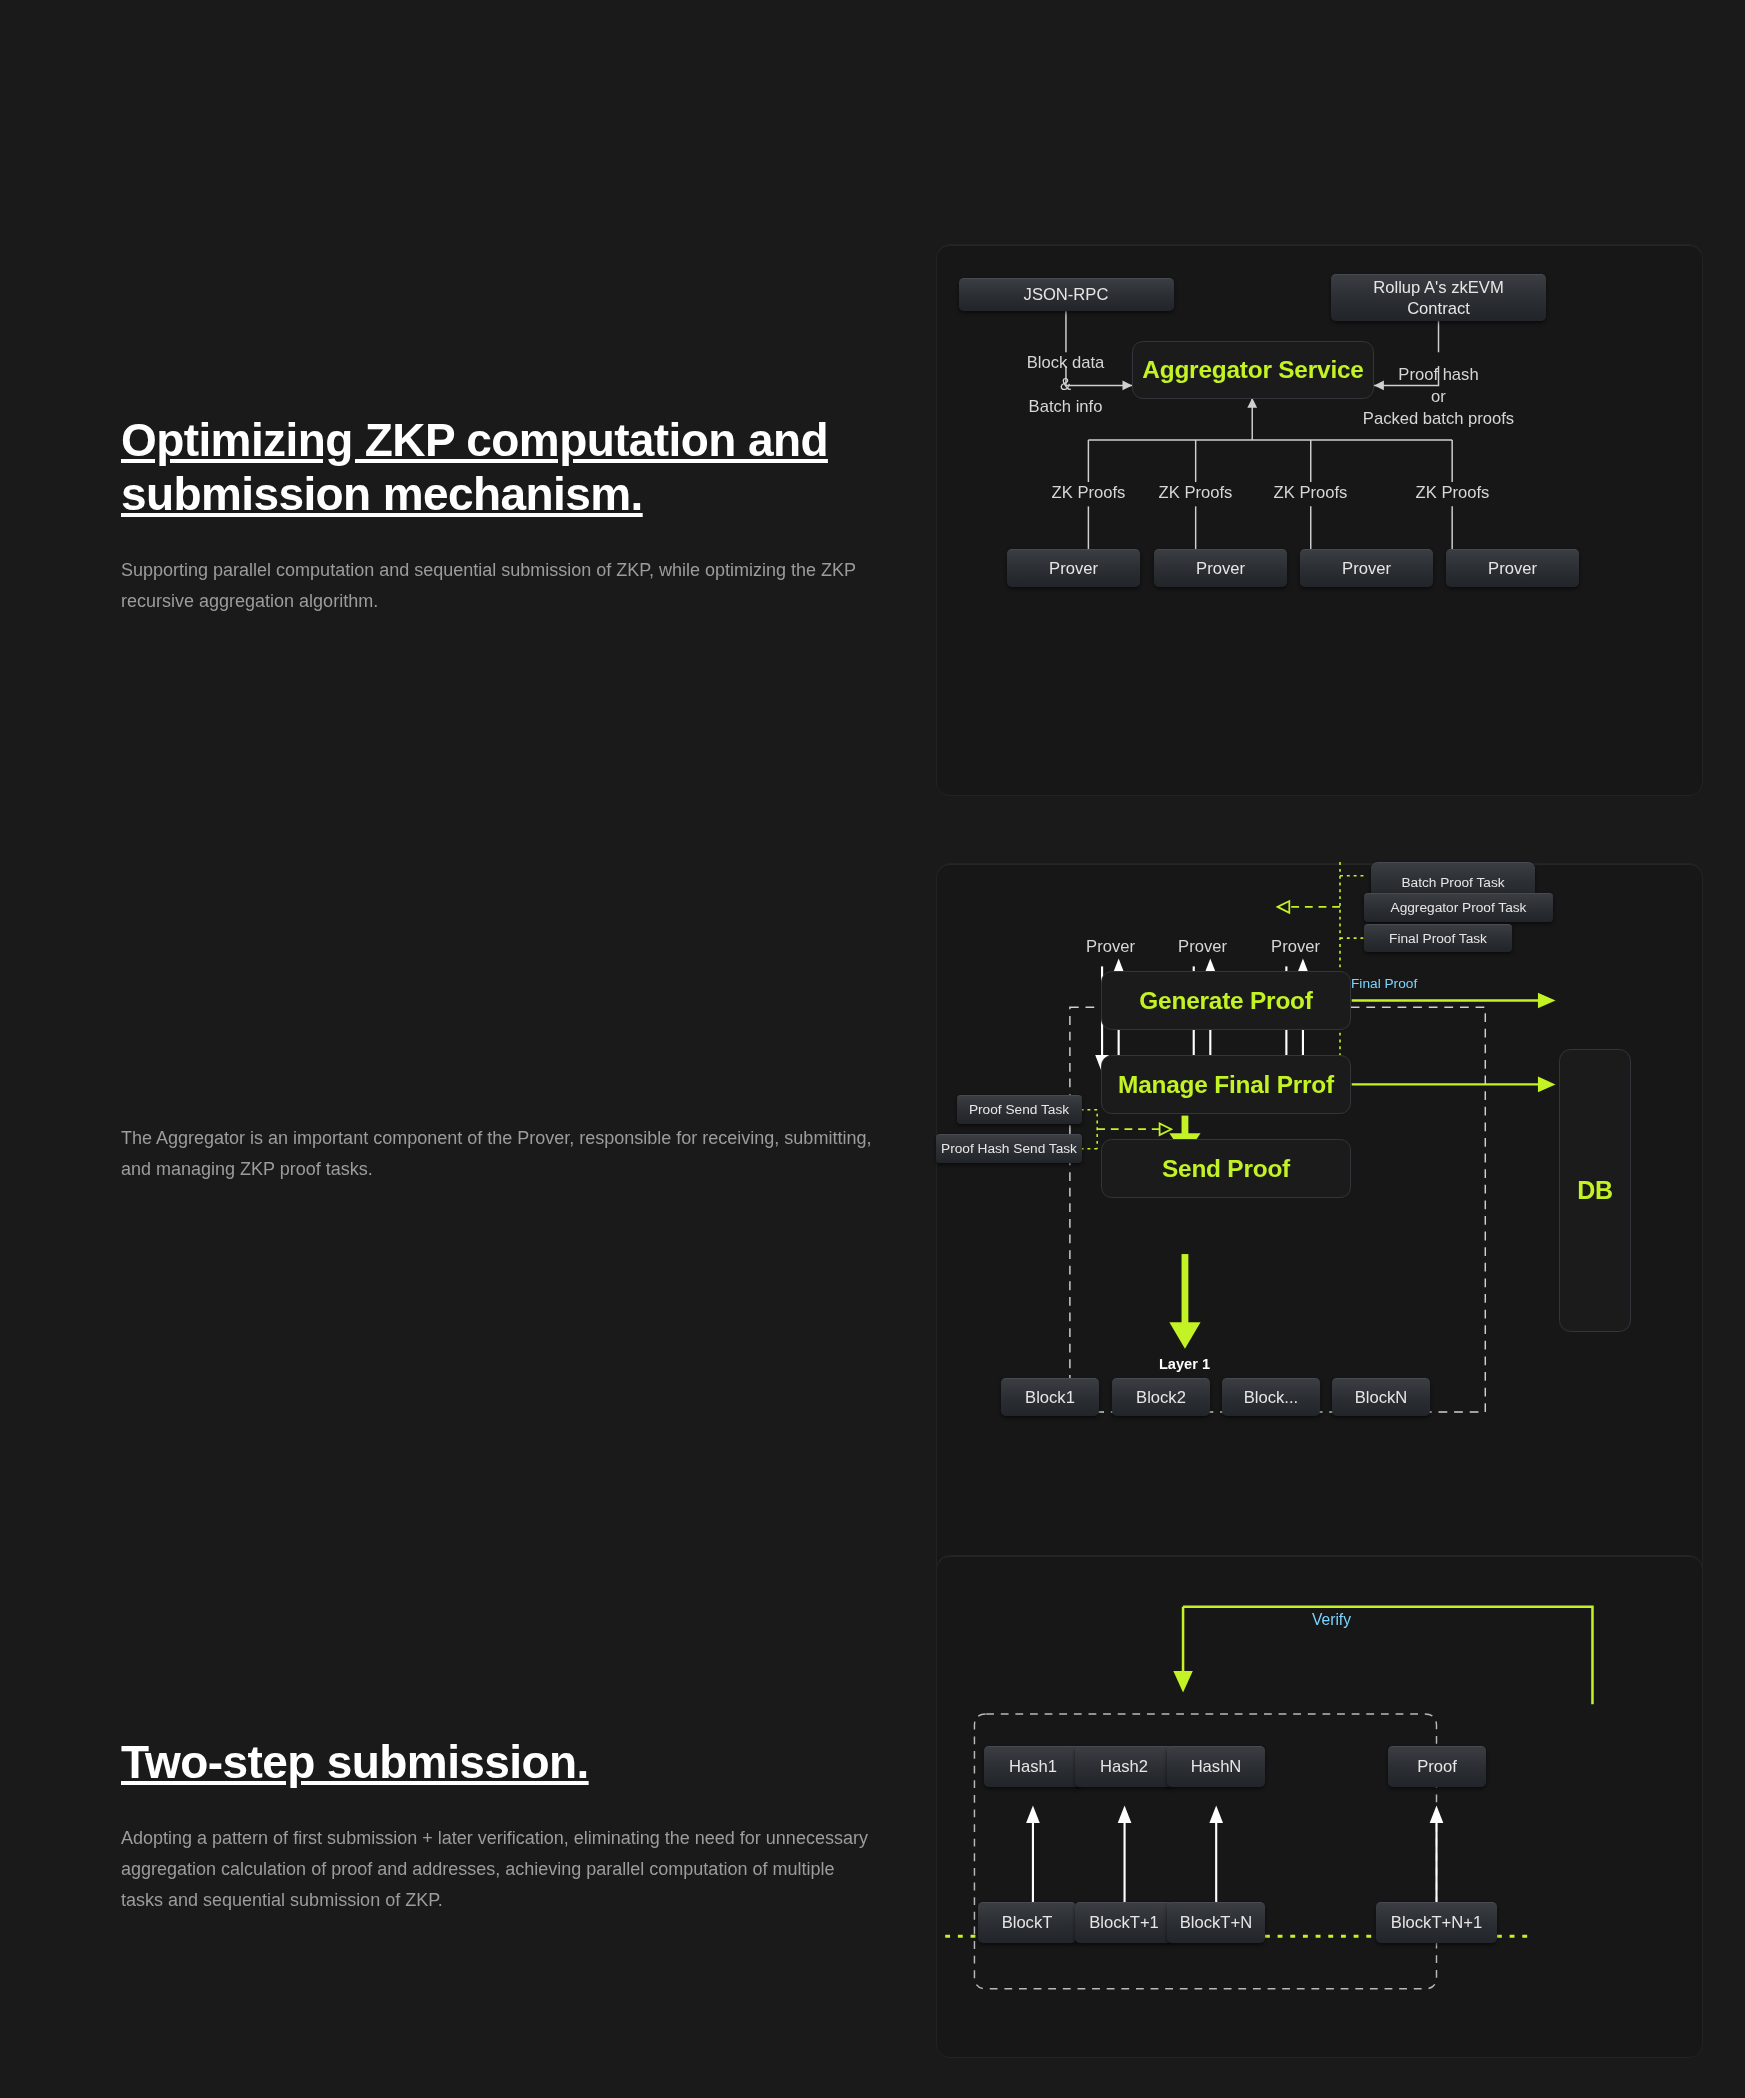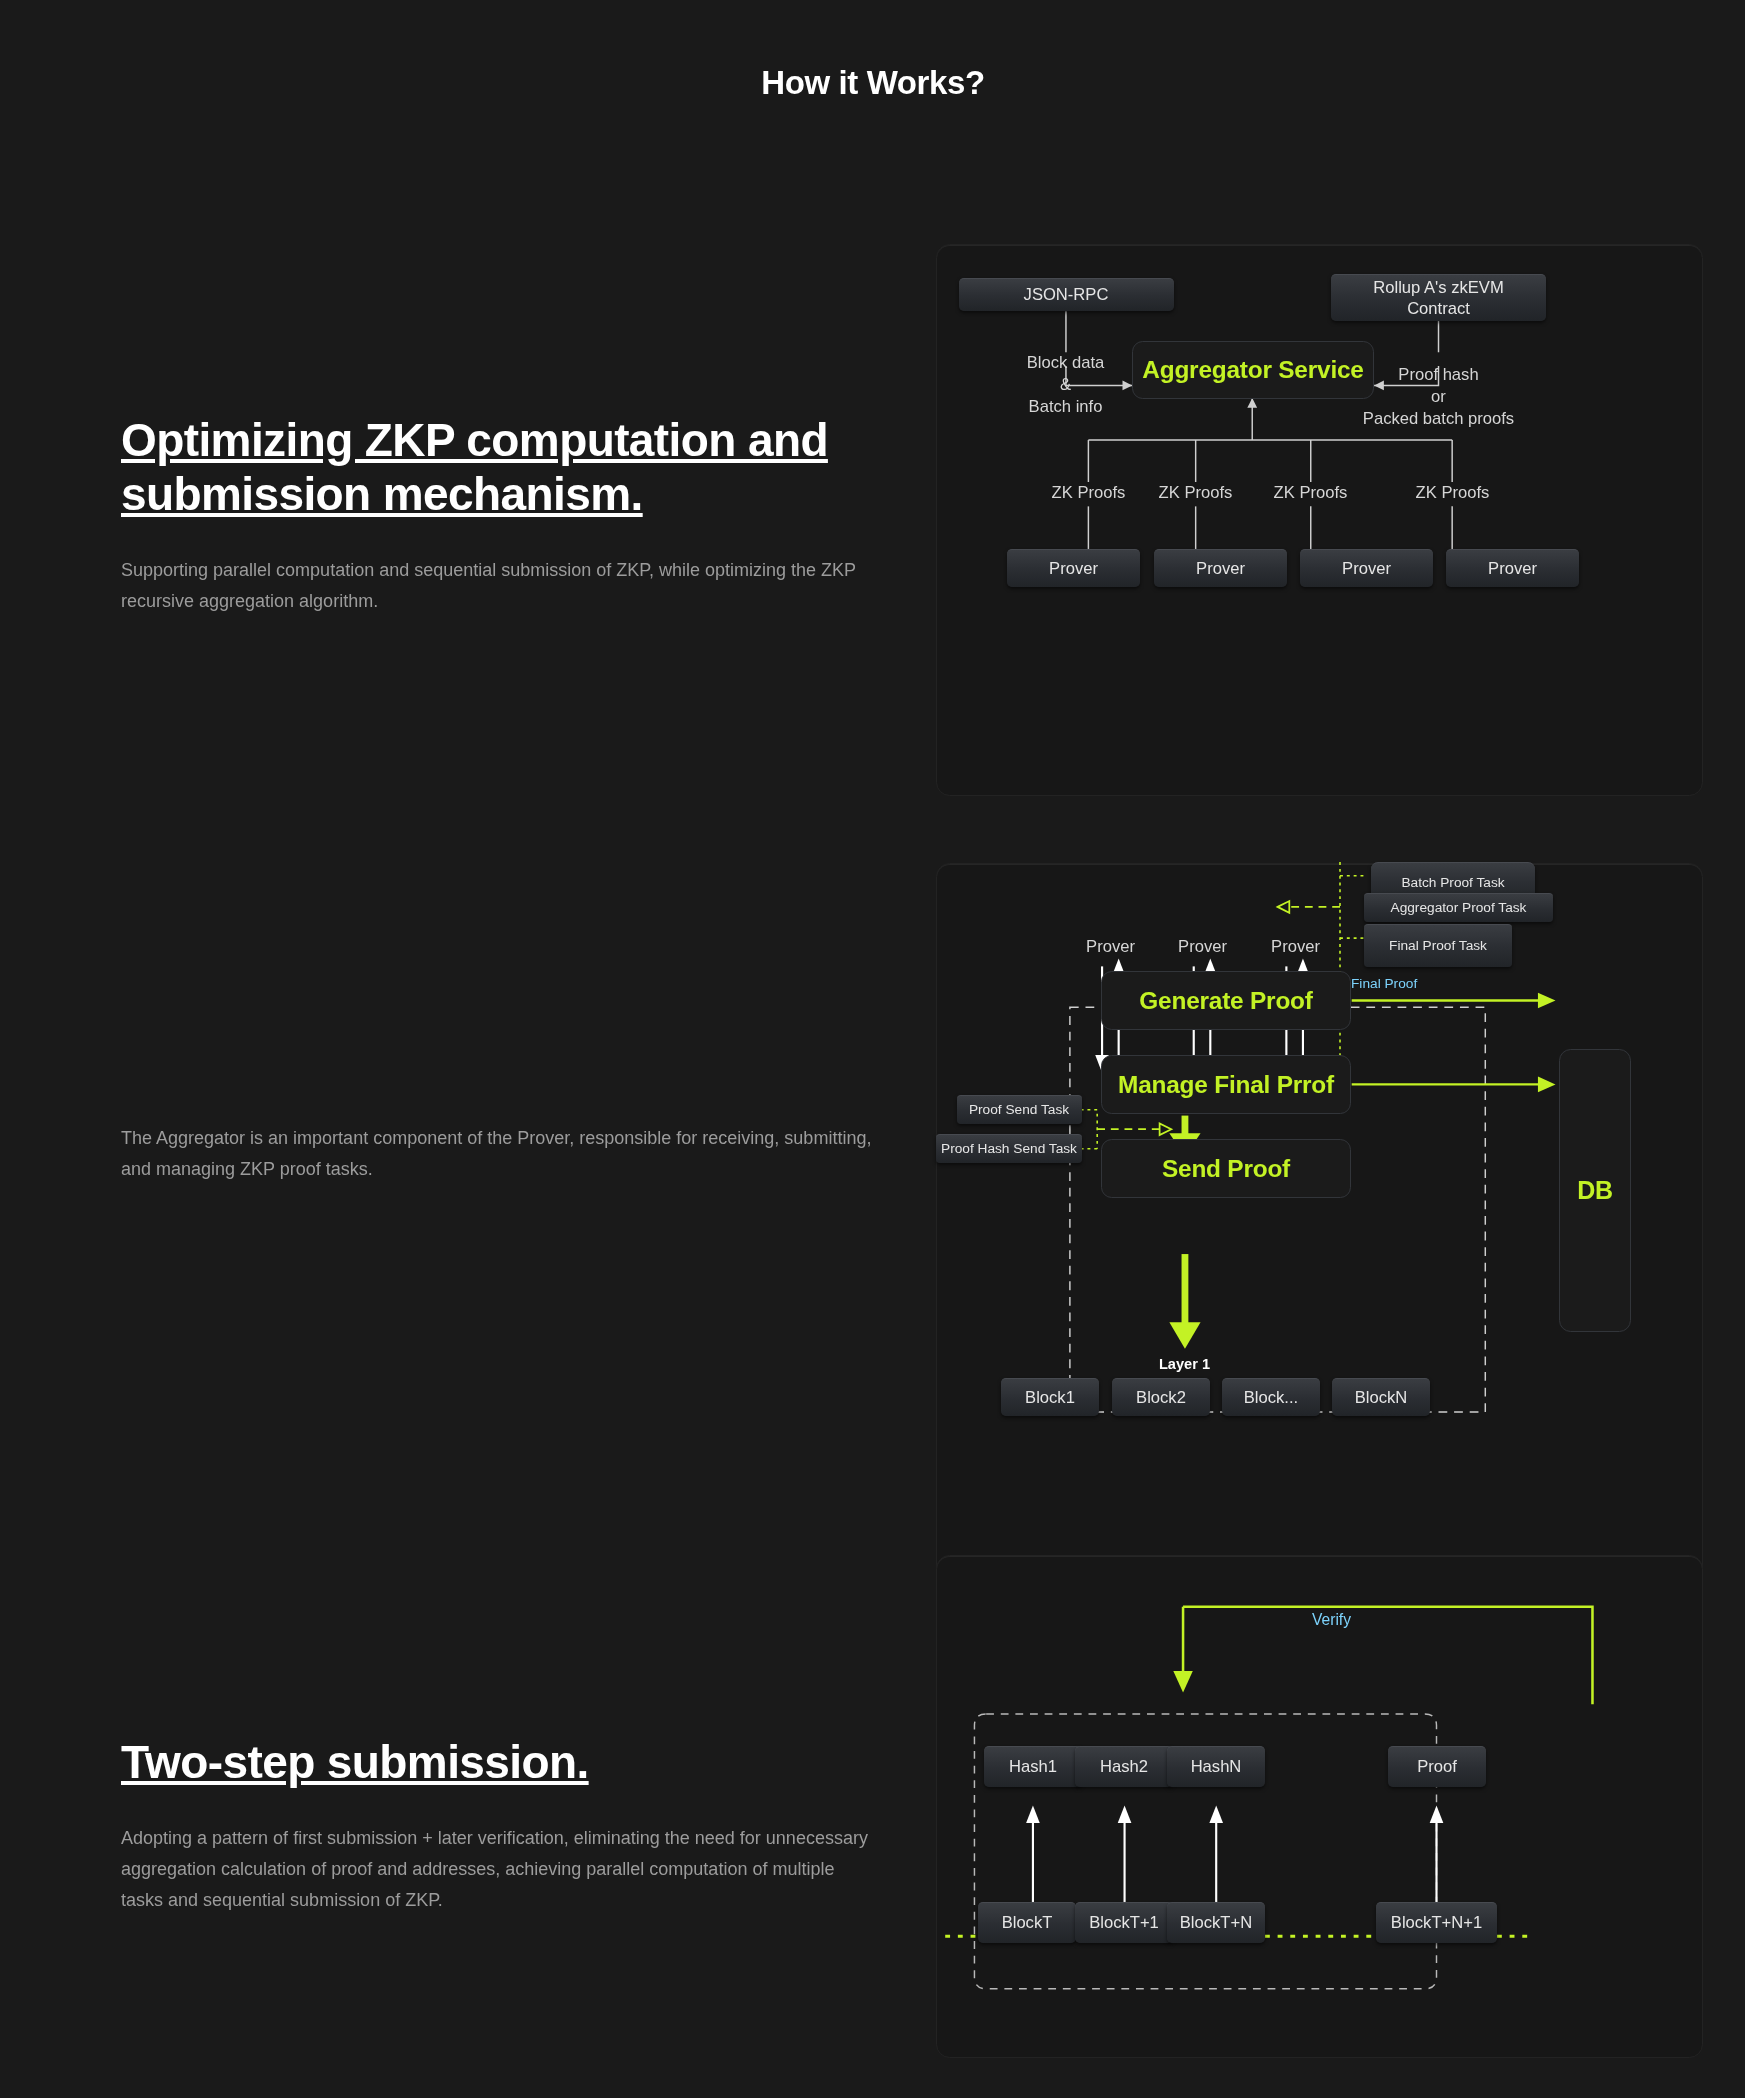--- a/index.html
+++ b/index.html
@@ -101,21 +101,20 @@
   .lbl.small { font-size: 13.7px; }
   .lbl.white-b { color: #ffffff; font-weight: 700; font-size: 14.6px; }
 
   svg { position: absolute; top: 0; left: 0; overflow: visible; }
 </style>
 </head>
 <body>
 
 <div class="page">
 
-  <div class="page-title">How it Works?</div>
 
   <div class="text-block" id="block0">
     <div class="tb-heading">Optimizing ZKP computation and submission mechanism.</div>
     <div class="tb-body">Supporting parallel computation and sequential submission of ZKP, while optimizing the ZKP recursive aggregation algorithm.</div>
   </div>
 
   <div class="text-block" id="block1">
     <div class="tb-body">The Aggregator is an important component of the Prover, responsible for receiving, submitting, and managing ZKP proof tasks.</div>
   </div>
 
@@ -245,21 +244,21 @@
       </g>
       <polygon points="254,497 238,470 270,470" fill="#c3f225"></polygon>
     </svg>
 
     <div class="lbl" style="left:105px; top:72px; width:137px;">Prover</div>
     <div class="lbl" style="left:197px; top:72px; width:137px;">Prover</div>
     <div class="lbl" style="left:290px; top:72px; width:137px;">Prover</div>
 
     <div class="chip small" style="left:434px; top:-2px; width:164px; height:40px;border-radius:7px;">Batch Proof Task</div>
     <div class="chip small" style="left:427px; top:29px; width:189px; height:29px;">Aggregator Proof Task</div>
-    <div class="chip small" style="left:427px; top:60px; width:148px; height:43px;">Final Proof Task</div>
+    <div class="chip small" style="left:427px; top:60px; width:148px; height:28px;">Final Proof Task</div>
 
     <div class="gbox" style="left:164px; top:107px; width:250px; height:59px;">Generate Proof</div>
 
     <div class="gbox" style="left:164px; top:191px; width:250px; height:59px;">Manage Final Prrof</div>
 
     <div class="gbox" style="left:164px; top:275px; width:250px; height:59px;">Send Proof</div>
 
     <div class="lbl small green" style="left:414px; top:111px; width:117px; text-align:left;">Final Proof</div>
 
     <div class="chip small" style="left:19.5px; top:231px; width:125px; height:29px;">Proof Send Task</div>

